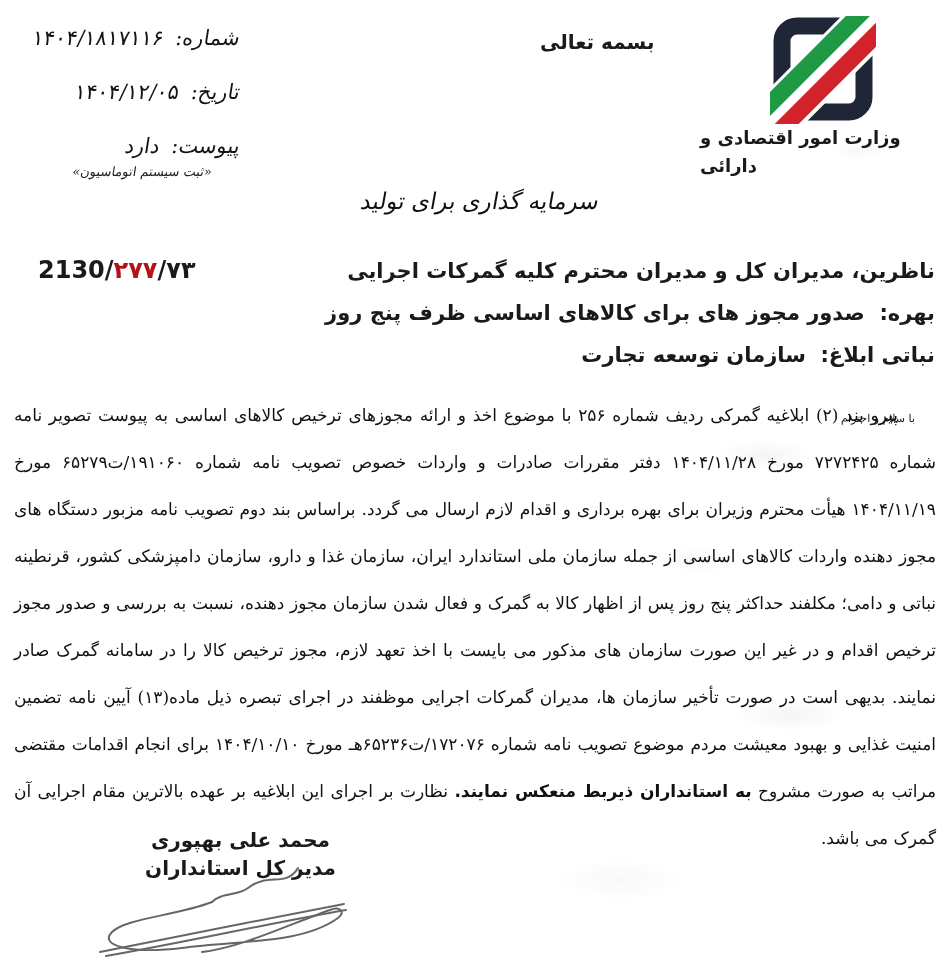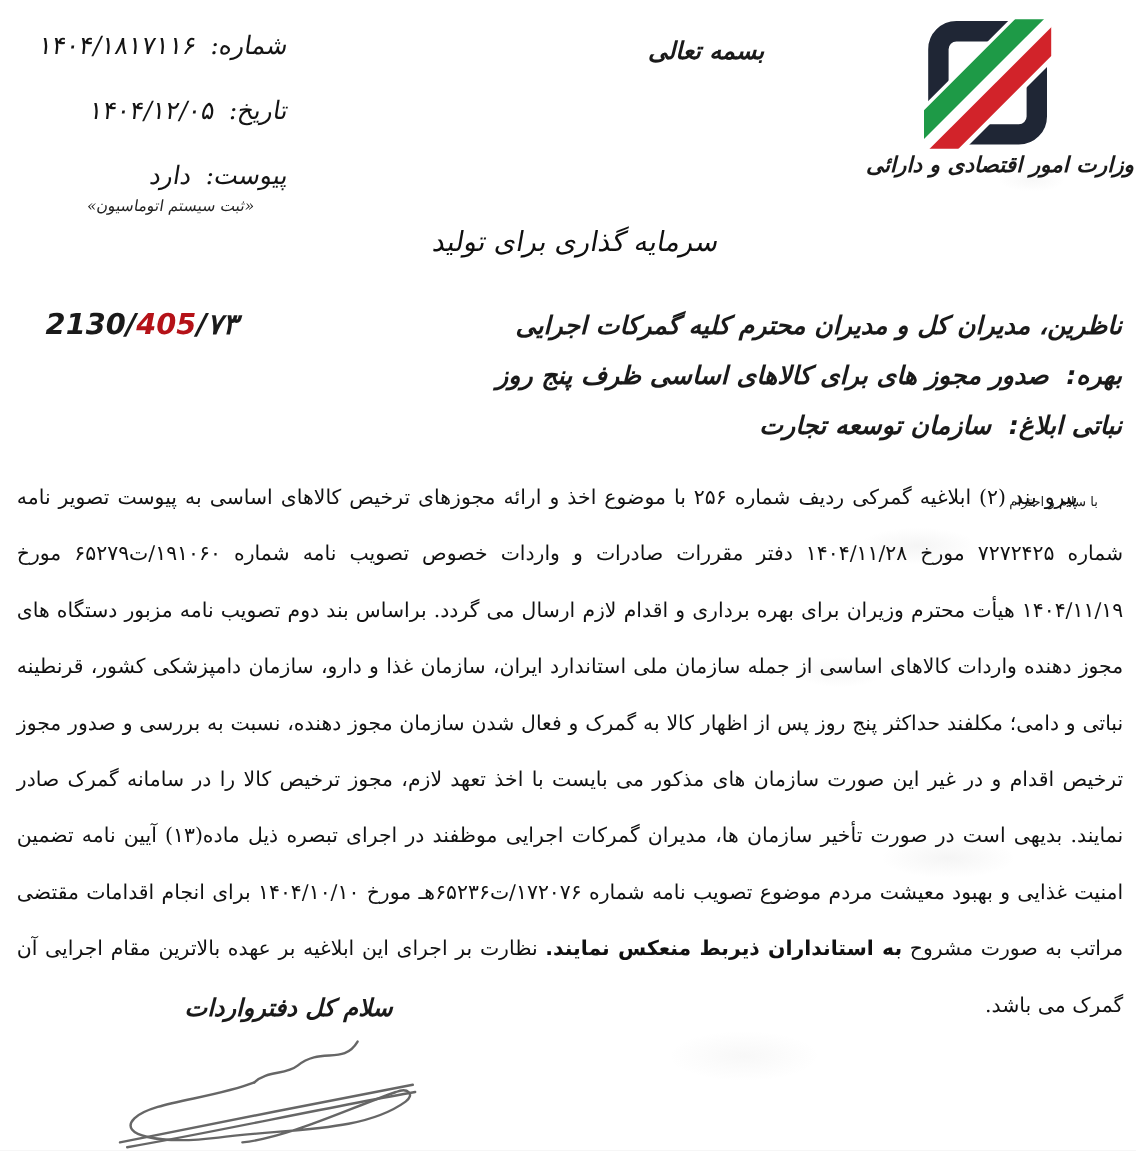--- a/index.html
+++ b/index.html
@@ -12,21 +12,21 @@
       radial-gradient(ellipse 70px 22px at 765px 455px, rgba(110,110,110,0.07), transparent 70%),
       radial-gradient(ellipse 55px 18px at 700px 560px, rgba(110,110,110,0.06), transparent 70%),
       radial-gradient(ellipse 80px 24px at 790px 715px, rgba(110,110,110,0.07), transparent 70%),
       radial-gradient(ellipse 90px 30px at 620px 880px, rgba(110,110,110,0.05), transparent 70%),
       radial-gradient(ellipse 40px 14px at 860px 150px, rgba(110,110,110,0.05), transparent 70%);
     font-family:"DejaVu Serif","Liberation Serif",serif;
     color:#1a1a1a;
     overflow:hidden;
   }
   .sans{font-family:"DejaVu Sans","Liberation Sans",sans-serif;}
-  .bold{font-weight:bold;font-style:italic;}
+  .bold{font-weight:bold;}
   .rtl{direction:rtl;unicode-bidi:embed;}
 
   
   .meta{
     position:absolute;left:10px;top:26px;width:230px;
     direction:rtl;text-align:right;
     font-size:21px;color:#141414;
   }
   .meta .row{transform:skewX(-9deg);margin-bottom:30px;white-space:nowrap;}
   .meta .lbl{margin-left:12px;}
@@ -35,21 +35,21 @@
     font-size:13px;margin-right:28px;margin-top:-12px;color:#222;
   }
 
   
   .besmellah{
     position:absolute;left:540px;top:30px;
     font-size:20px;
   }
 
   
-  .org{position:absolute;left:700px;top:16px;width:245px;text-align:right;}
+  .org{position:absolute;left:700px;top:16px;width:245px;text-align:left;}
   .org svg{display:block;margin:0 auto;}
   .org .org-line{font-size:18px;line-height:28px;direction:rtl;}
 
   
   .slogan{
     position:absolute;left:300px;top:188px;width:360px;
     text-align:center;font-size:23px;direction:rtl;
     transform:skewX(-10deg);
     color:#101010;
   }
@@ -121,40 +121,41 @@
         <rect x="-28" y="29" width="162" height="50" fill="#ffffff"></rect>
         <rect x="-28" y="32" width="162" height="17" fill="#1e9a47"></rect>
         <rect x="-28" y="58" width="162" height="17" fill="#d2232a"></rect>
       </g>
     </svg>
     <div class="org-line sans bold">وزارت امور اقتصادی و دارائی</div>
   </div>
 
   <div class="slogan">سرمایه گذاری برای تولید</div>
 
-  <div class="refnum sans bold"><span>2130/</span><span class="mid">405</span><span>/۷۳</span></div>
+  <div class="refnum sans bold"><span>2130/</span><span class="mid">۲۷۷</span><span>/۷۳</span></div>
 
   <div class="headings sans bold">
     <div>ناظرین، مدیران کل و مدیران محترم کلیه گمرکات اجرایی</div>
     <div>
       <span>بهره:</span>&nbsp;
       <span>صدور مجوز های برای کالاهای اساسی ظرف پنج روز</span>
     </div>
     <div>
       <span>نباتی ابلاغ:</span>&nbsp;
       <span>سازمان توسعه تجارت</span>
     </div>
   </div>
 
   <div class="salutation">با سلام و احترام</div>
 
   <p class="body-par"><span>پیرو بند (۲) ابلاغیه گمرکی ردیف شماره ۲۵۶ با موضوع اخذ و ارائه مجوزهای ترخیص کالاهای اساسی به پیوست تصویر نامه شماره ۷۲۷۲۴۲۵ مورخ ۱۴۰۴/۱۱/۲۸ دفتر مقررات صادرات و واردات خصوص تصویب نامه شماره ۱۹۱۰۶۰/ت۶۵۲۷۹ مورخ ۱۴۰۴/۱۱/۱۹ هیأت محترم وزیران برای بهره برداری و اقدام لازم ارسال می گردد. براساس بند دوم تصویب نامه مزبور دستگاه های مجوز دهنده واردات کالاهای اساسی از جمله سازمان ملی استاندارد ایران، سازمان غذا و دارو، سازمان دامپزشکی کشور، قرنطینه نباتی و دامی؛ مکلفند حداکثر پنج روز پس از اظهار کالا به گمرک و فعال شدن سازمان مجوز دهنده، نسبت به بررسی و صدور مجوز ترخیص اقدام و در غیر این صورت سازمان های مذکور می بایست با اخذ تعهد لازم، مجوز ترخیص کالا را در سامانه گمرک صادر نمایند. بدیهی است در صورت تأخیر سازمان ها، مدیران گمرکات اجرایی موظفند در اجرای تبصره ذیل ماده(۱۳) آیین نامه تضمین امنیت غذایی و بهبود معیشت مردم موضوع تصویب نامه شماره ۱۷۲۰۷۶/ت۶۵۲۳۶هـ مورخ ۱۴۰۴/۱۰/۱۰ برای انجام اقدامات مقتضی مراتب به صورت مشروح </span><span class="emph">به استانداران ذیربط منعکس نمایند.</span><span> نظارت بر اجرای این ابلاغیه بر عهده بالاترین مقام اجرایی آن گمرک می باشد.</span></p>
 
   <div class="sig sans bold">
-    <div>سلام کل دفترواردات</div>
+    <div>محمد علی بهپوری</div>
+    <div>مدیر کل استانداران</div>
   </div>
 
   <svg class="scribble" width="280" height="98" viewBox="0 0 280 98" aria-hidden="true">
     <g fill="none" stroke="#4c4c4c" stroke-width="2" stroke-linecap="round" opacity="0.85">
       <path d="M 208,6 C 196,26 178,10 158,26 C 148,34 132,30 122,40"></path>
       <path d="M 122,40 C 86,54 36,56 22,70 C 8,84 42,92 92,86 C 152,78 212,82 248,56 C 256,50 250,44 240,48 C 200,62 150,86 112,90"></path>
       <path d="M 10,90 C 80,76 180,56 254,42"></path>
       <path d="M 16,94 C 86,82 186,60 256,48"></path>
     </g>
   </svg>

